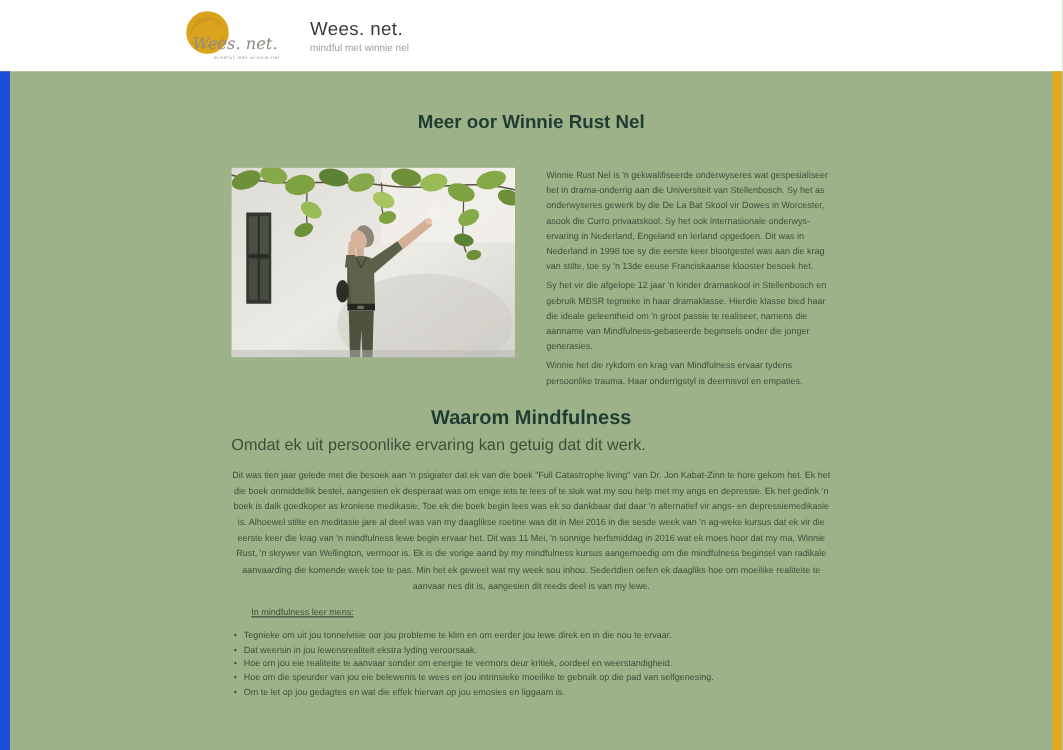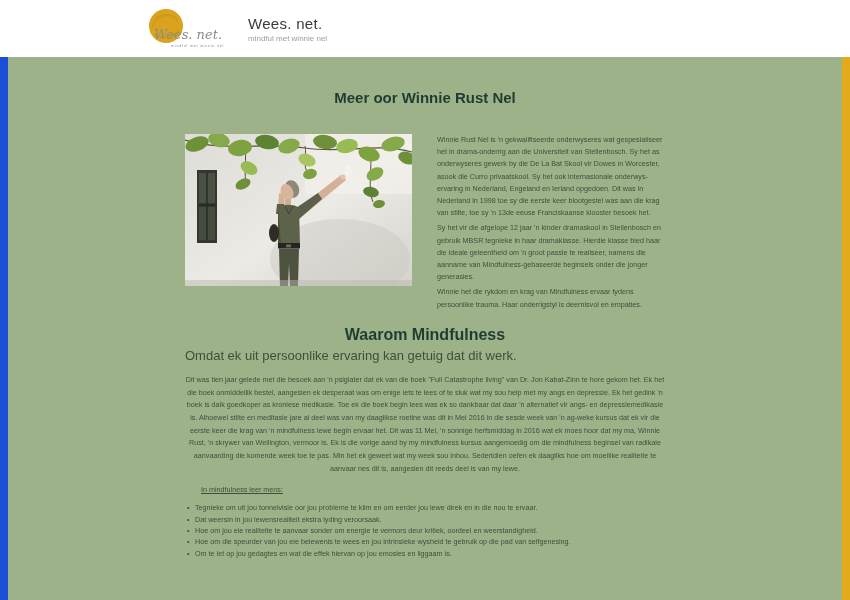--- a/index.html
+++ b/index.html
@@ -153,18 +153,18 @@
 
     <h2>Waarom Mindfulness</h2>
     <p class="intro">Omdat ek uit persoonlike ervaring kan getuig dat dit werk.</p>
     <p class="story">Dit was tien jaar gelede met die besoek aan 'n psigiater dat ek van die boek "Full Catastrophe living" van Dr. Jon Kabat-Zinn te hore gekom het. Ek het die boek onmiddellik bestel, aangesien ek desperaat was om enige iets te lees of te sluk wat my sou help met my angs en depressie. Ek het gedink 'n boek is dalk goedkoper as kroniese medikasie. Toe ek die boek begin lees was ek so dankbaar dat daar 'n alternatief vir angs- en depressiemedikasie is. Alhoewel stilte en meditasie jare al deel was van my daaglikse roetine was dit in Mei 2016 in die sesde week van 'n ag-weke kursus dat ek vir die eerste keer die krag van 'n mindfulness lewe begin ervaar het. Dit was 11 Mei, 'n sonnige herfsmiddag in 2016 wat ek moes hoor dat my ma, Winnie Rust, 'n skrywer van Wellington, vermoor is. Ek is die vorige aand by my mindfulness kursus aangemoedig om die mindfulness beginsel van radikale aanvaarding die komende week toe te pas. Min het ek geweet wat my week sou inhou. Sedertdien oefen ek daagliks hoe om moeilike realiteite te aanvaar nes dit is, aangesien dit reeds deel is van my lewe.</p>
     <p class="list-intro">In mindfulness leer mens:</p>
     <ul class="bullets">
 
         <li>Tegnieke om uit jou tonnelvisie oor jou probleme te klim en om eerder jou lewe direk en in die nou te ervaar.</li>
         <li>Dat weersin in jou lewensrealiteit ekstra lyding veroorsaak.</li>
         <li>Hoe om jou eie realiteite te aanvaar sonder om energie te vermors deur kritiek, oordeel en weerstandigheid.</li>
-        <li>Hoe om die speurder van jou eie belewenis te wees en jou intrinsieke wysheid te gebruik op die pad van selfgenesing.</li>
+        <li>Hoe om die speurder van jou eie belewenis te wees en jou intrinsieke moeilike te gebruik op die pad van selfgenesing.</li>
         <li>Om te let op jou gedagtes en wat die effek hiervan op jou emosies en liggaam is.</li>
       </ul>
 
   </div>
 </main>
 
 </body></html>

